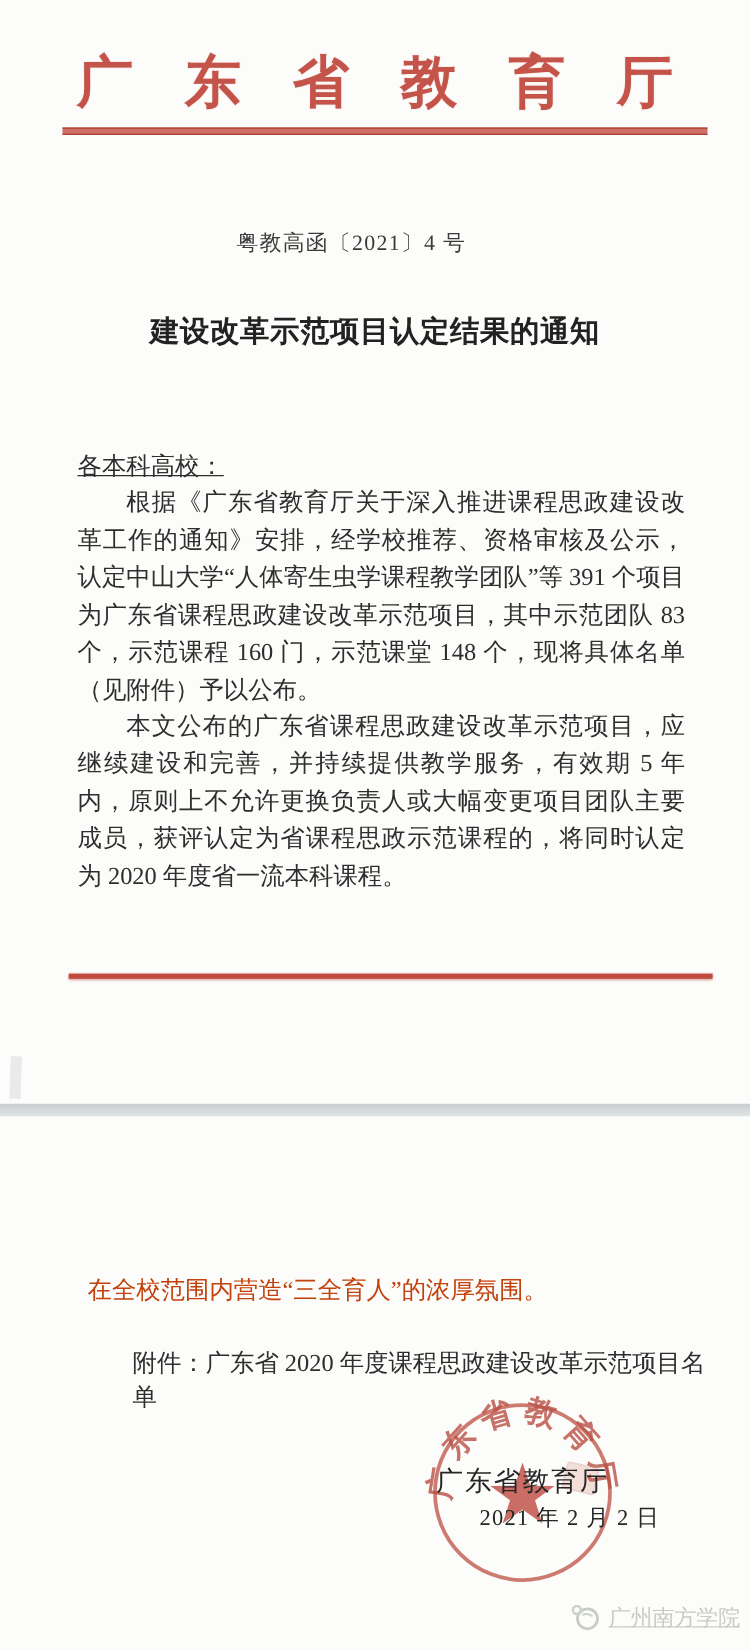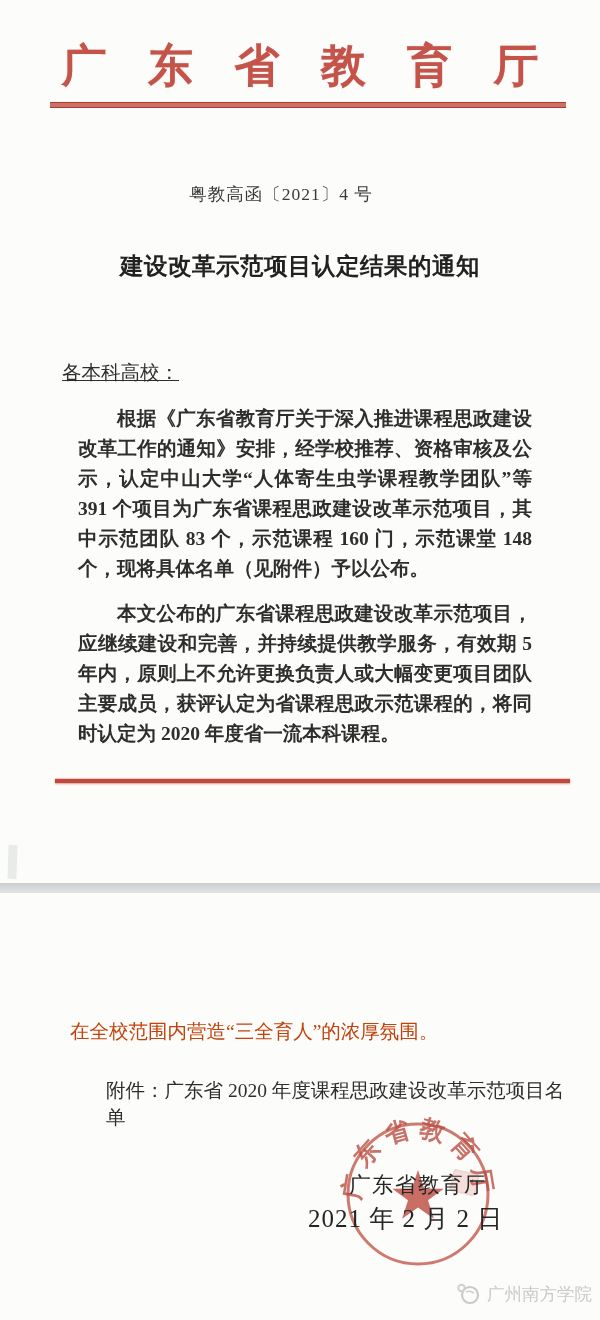--- a/index.html
+++ b/index.html
@@ -43,21 +43,21 @@
   
   .salutation{
     position:absolute;top:359px;left:62px;width:490px;
     font-size:19.5px;color:#2e2e2e;text-decoration:underline;
   }
   .body-text{
     position:absolute;top:388px;left:62px;width:486px;
     font-size:19.5px;color:#2e2e2e;line-height:29.9px;
     text-align:justify;text-justify:inter-ideograph;
   }
-  .body-text p{margin:16px;text-indent:2em;font-weight:bold;}
+  .body-text p{margin:0;text-indent:2em;}
   .red-underline{
     position:absolute;top:779px;left:55px;width:515px;height:3.5px;
     background:#bf493d;
     box-shadow:0 1px 2px rgba(191,73,61,.55),0 -1px 1px rgba(191,73,61,.3);
   }
   .smudge{
     position:absolute;top:845px;left:8px;width:9px;height:34px;
     background:#e9ebeb;transform:rotate(2deg);
   }
   
@@ -70,28 +70,29 @@
     font-size:19.5px;color:#2e2e2e;
   }
   
   .seal{position:absolute;top:1094px;left:318px;width:200px;height:200px;}
   .issuer{
     position:absolute;top:1170px;left:308px;width:220px;
     text-align:center;font-size:21.5px;color:#262626;letter-spacing:1.5px;
   }
   .issue-date{
     position:absolute;top:1202px;left:308px;width:220px;
-    text-align:left;font-size:25px;color:#262626;letter-spacing:1px;
+    text-align:right;font-size:18px;color:#262626;letter-spacing:1px;
   }
   
   .footer-mark{
     position:absolute;top:1282px;right:8px;
     display:flex;align-items:flex-start;gap:5px;
     color:#c7cbc7;font-size:17.5px;
     font-family:"Liberation Sans","DejaVu Sans",sans-serif;
+    text-decoration:underline;
   }
 </style>
 </head>
 <body>
 
 <div class="page" id="page1"></div>
 <div class="page" id="page2"></div>
 <div class="separator"></div>
 
 <div class="letterhead">广东省教育厅</div>

